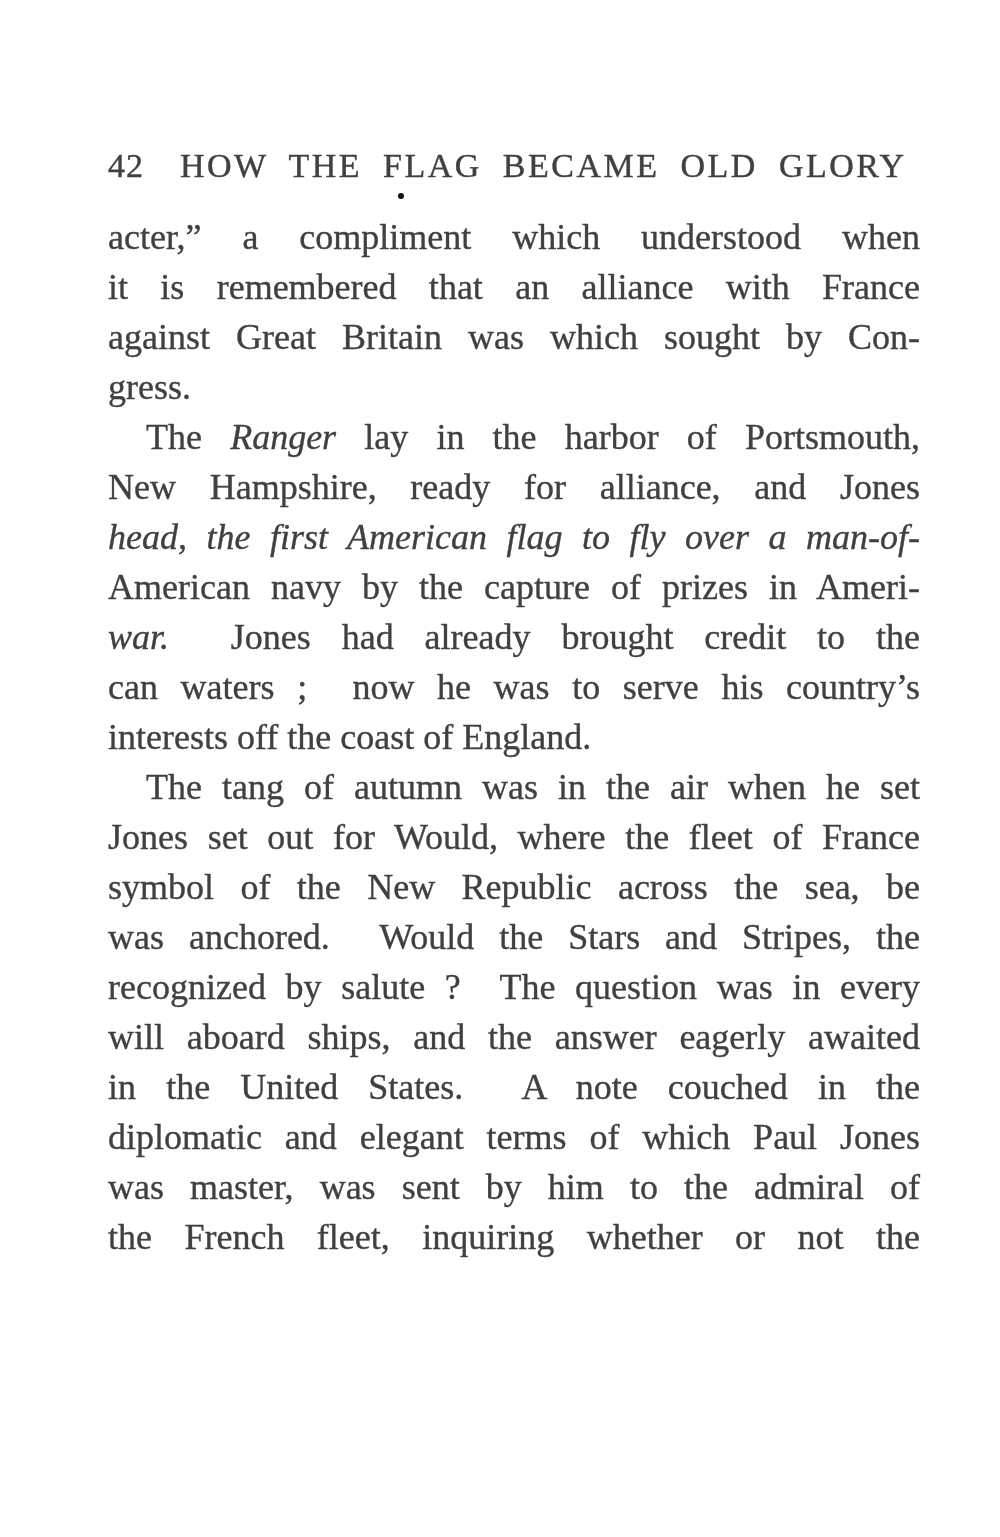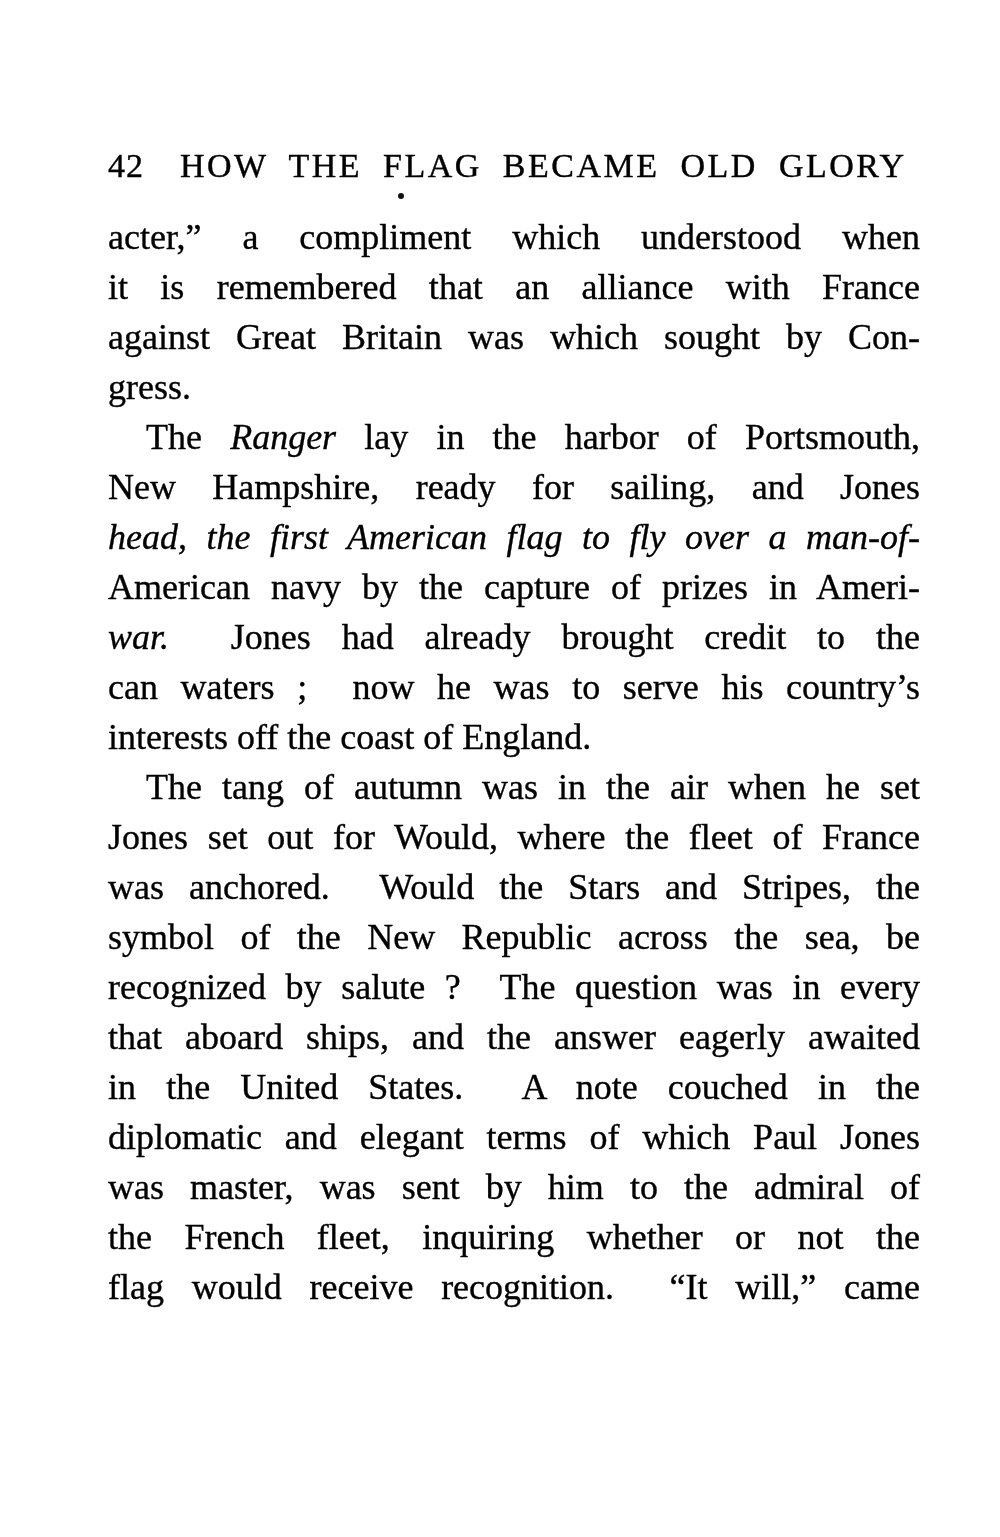--- a/index.html
+++ b/index.html
@@ -7,21 +7,21 @@
     padding: 0;
     background: #ffffff;
   }
   .page {
     position: relative;
     width: 1000px;
     height: 1537px;
     background: #ffffff;
     overflow: hidden;
     font-family: "Liberation Serif", "DejaVu Serif", serif;
-    color: #000000;
+    color: #404040;
   }
   
   .running-header {
     position: absolute;
     top: 146px;
     left: 108px;
     width: 812px;
     white-space: nowrap;
     font-size: 34px;
     line-height: 40px;
@@ -81,32 +81,31 @@
   </header>
 
   <div class="ink-dot"></div>
 
   <main class="body-text" id="body-text">
       <div class="line"><span>acter,” a compliment which understood when</span></div>
       <div class="line"><span>it is remembered that an alliance with France</span></div>
       <div class="line"><span>against Great Britain was which sought by Con-</span></div>
       <div class="line unjust"><span>gress.</span></div>
       <div class="line indent"><span>The </span><span class="it">Ranger</span><span> lay in the harbor of Portsmouth,</span></div>
-      <div class="line"><span>New Hampshire, ready for sailing, and Jones</span></div>
+      <div class="line"><span>New Hampshire, ready for alliance, and Jones</span></div>
       <div class="line"><span class="it">head, the first American flag to fly over a man-of-</span></div>
       <div class="line"><span>American navy by the capture of prizes in Ameri-</span></div>
       <div class="line"><span class="it">war.</span><span>&nbsp; Jones had already brought credit to the</span></div>
       <div class="line"><span>can waters ;&nbsp; now he was to serve his country’s</span></div>
       <div class="line unjust"><span>interests off the coast of England.</span></div>
       <div class="line indent"><span>The tang of autumn was in the air when he set</span></div>
       <div class="line"><span>Jones set out for Would, where the fleet of France</span></div>
+      <div class="line"><span>symbol of the New Republic across the sea, be</span></div>
       <div class="line"><span>was anchored.&nbsp; Would the Stars and Stripes, the</span></div>
-      <div class="line"><span>symbol of the New Republic across the sea, be</span></div>
       <div class="line"><span>recognized by salute ?&nbsp; The question was in every</span></div>
-      <div class="line"><span>that aboard ships, and the answer eagerly awaited</span></div>
+      <div class="line"><span>will aboard ships, and the answer eagerly awaited</span></div>
       <div class="line"><span>in the United States.&nbsp; A note couched in the</span></div>
       <div class="line"><span>diplomatic and elegant terms of which Paul Jones</span></div>
       <div class="line"><span>was master, was sent by him to the admiral of</span></div>
       <div class="line"><span>the French fleet, inquiring whether or not the</span></div>
-      <div class="line"><span>flag would receive recognition.&nbsp; “It will,” came</span></div>
     </main>
 
 </div>
 
 </body></html>

